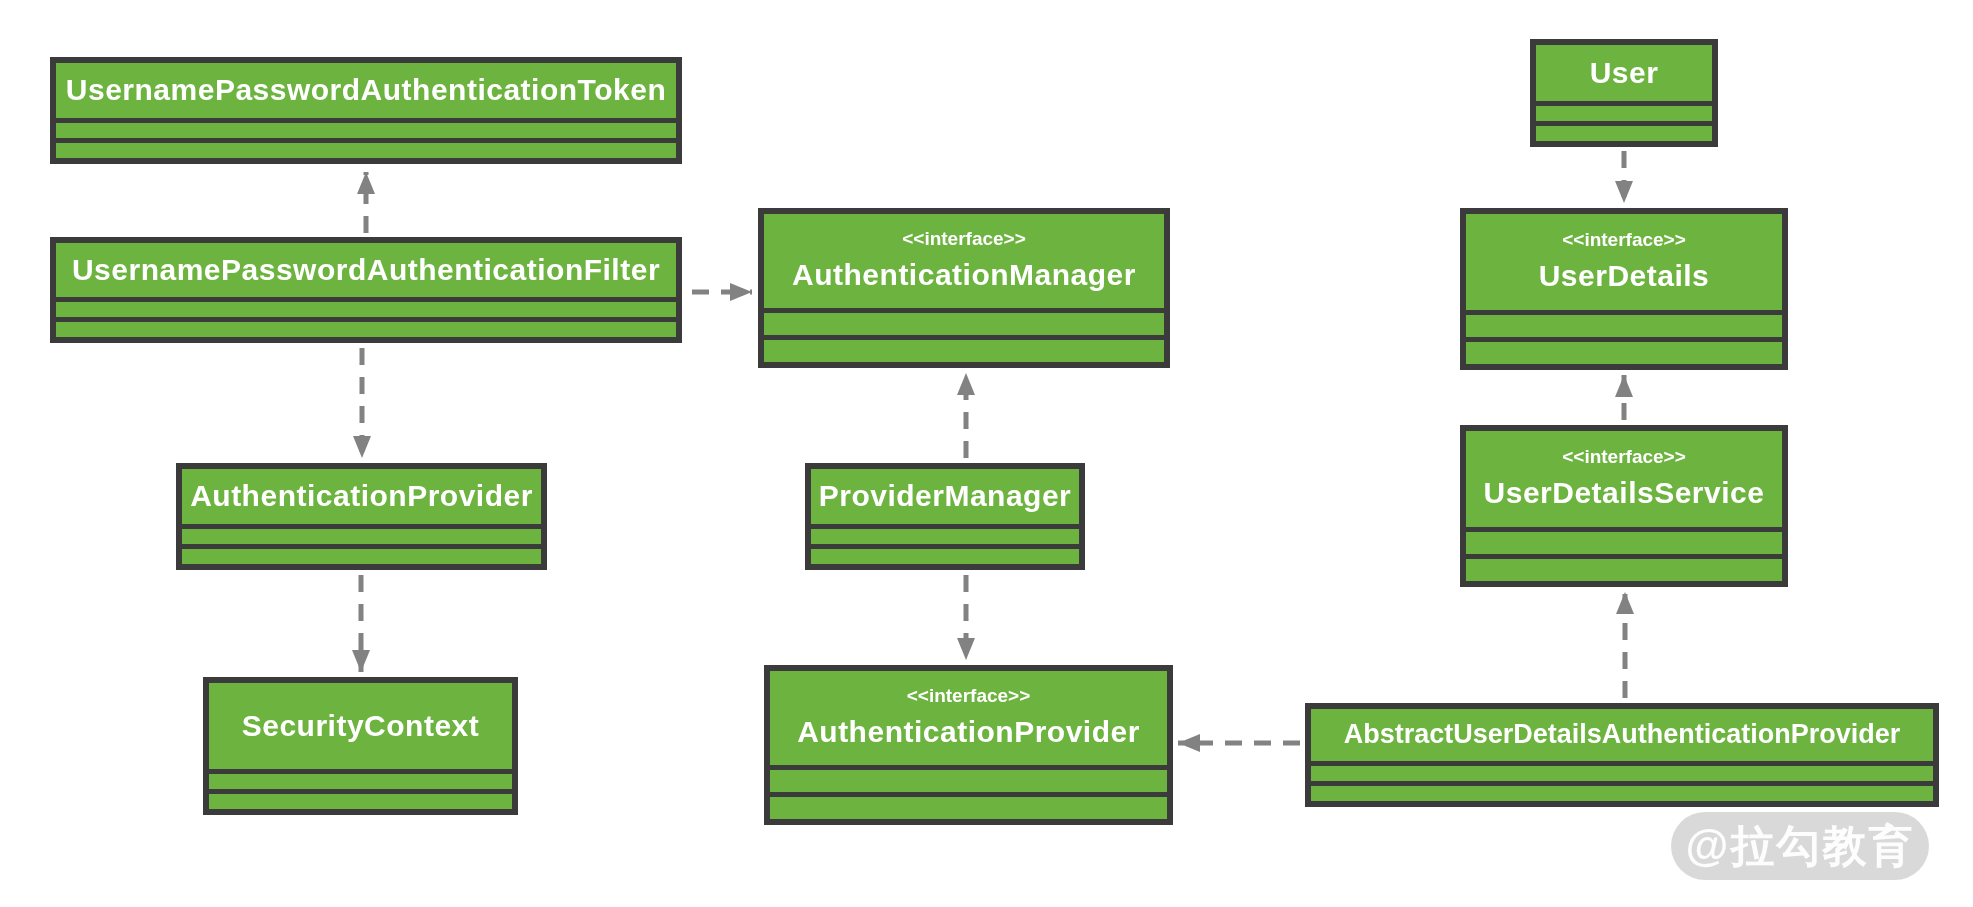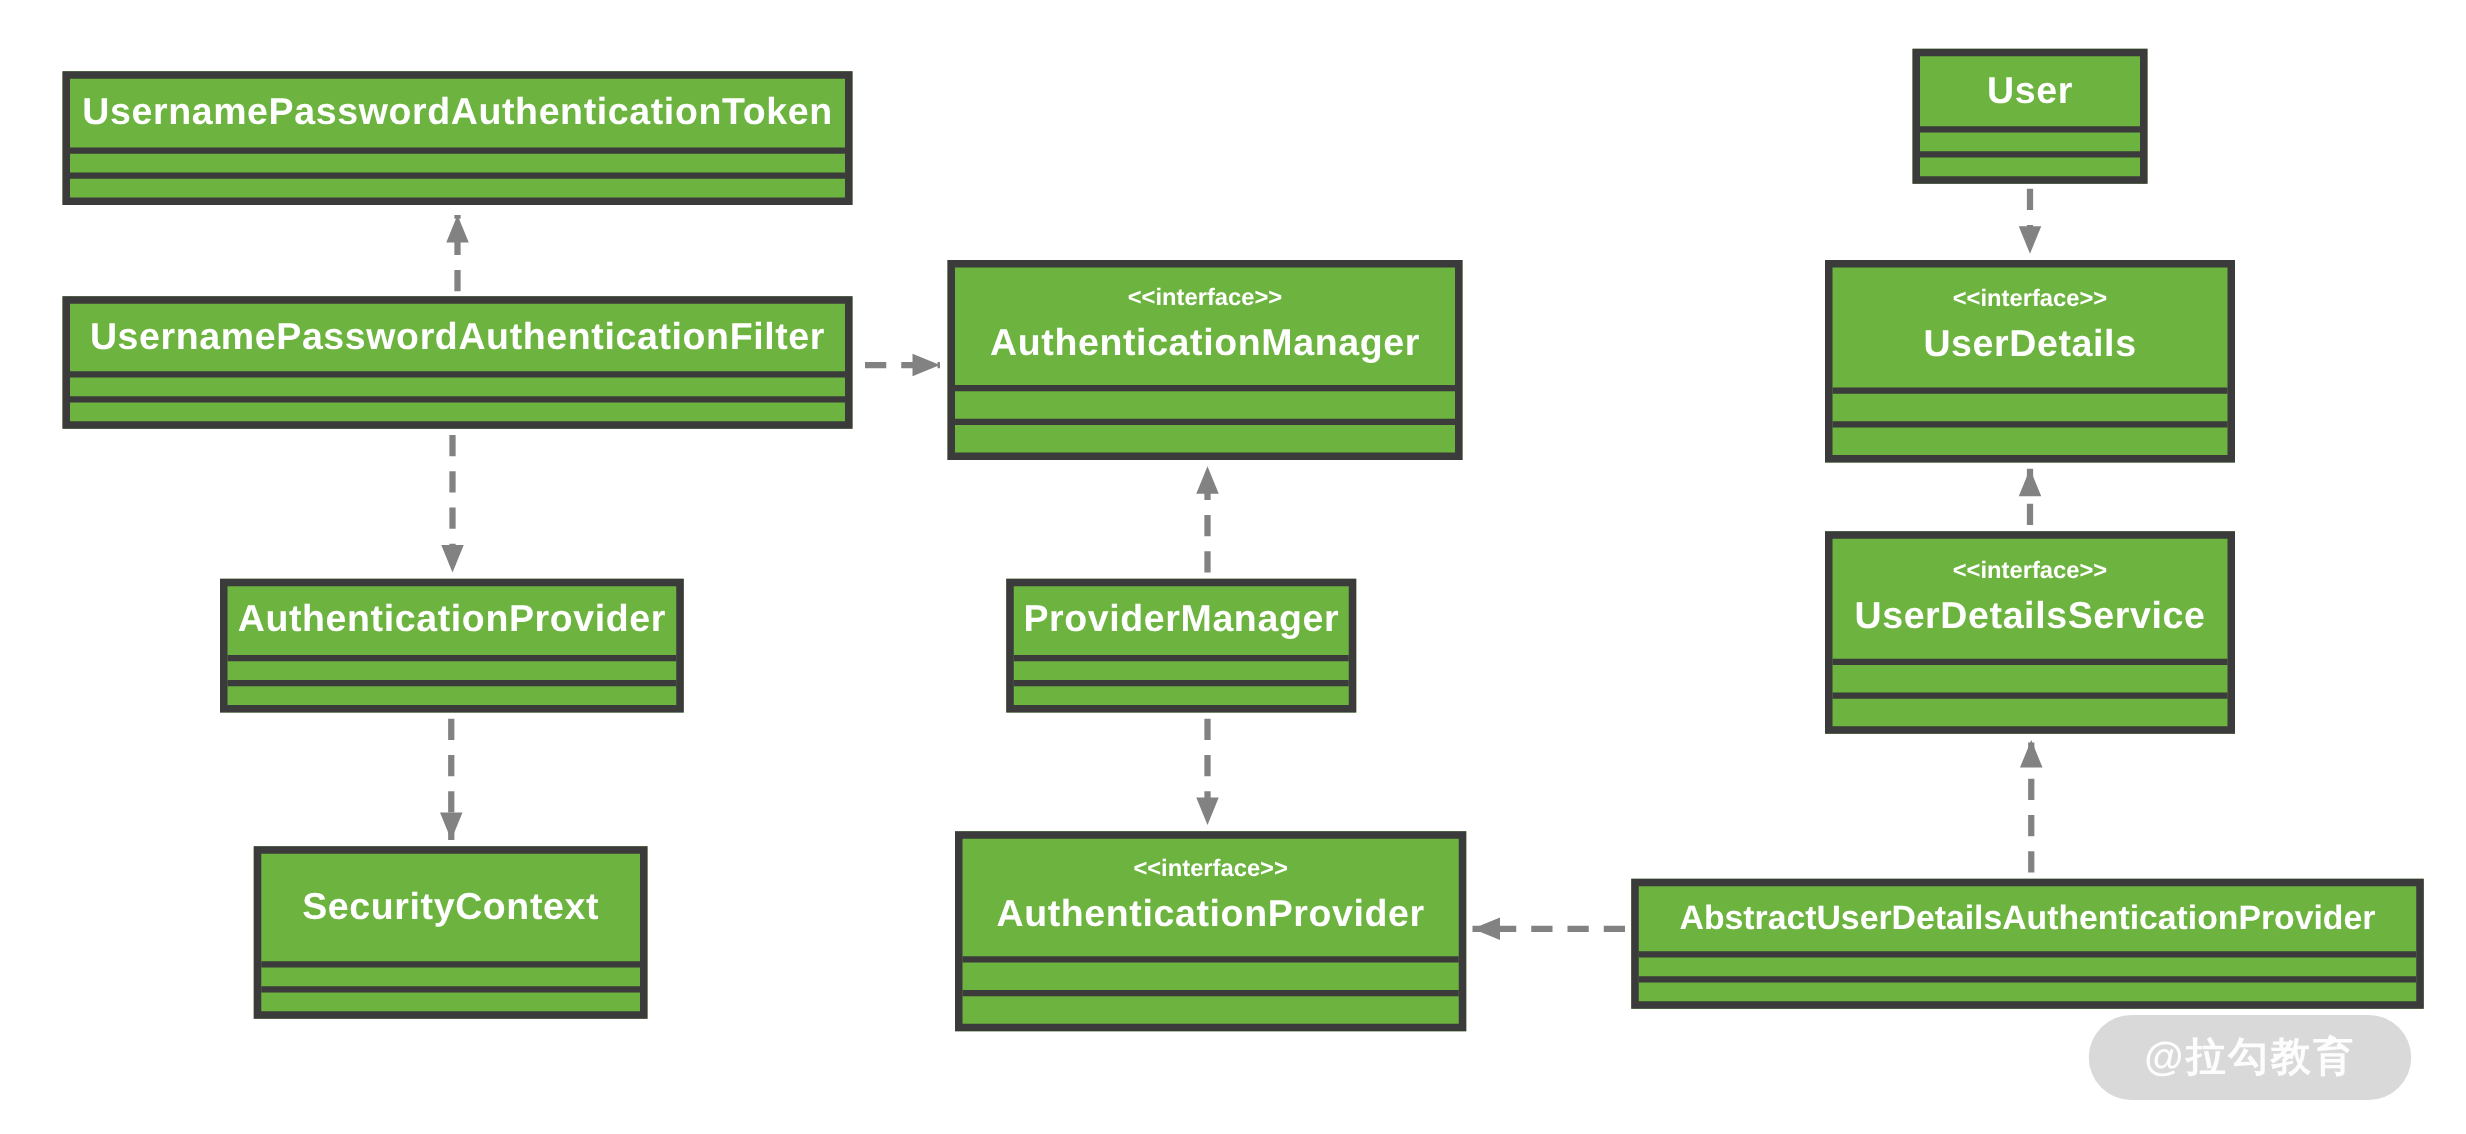--- a/index.html
+++ b/index.html
@@ -22,21 +22,21 @@
   .cls-name  { font-size:30px; line-height:1.15; letter-spacing:0.5px; }
   .long .cls-name { font-size:27px; letter-spacing:0;text-align:right; }
   .uml-comp { border-top:5px solid #3b3b3b; }
   .regular .uml-comp { height:15px; }
   .iface   .uml-comp { height:22px; }
   .arrows { position:absolute; left:0; top:0; }
   .watermark {
     position:absolute; left:1671px; top:812px; width:258px; height:68px;
     background:#d9d9d9; border-radius:34px;
     display:flex; align-items:center; justify-content:center;
-    color:rgba(255,255,255,0.95); font-size:32px; font-weight:bold;
+    color:rgba(255,255,255,0.95); font-size:44px; font-weight:bold;
     letter-spacing:2px;
   }
 </style>
 </head>
 <body>
 
 <div class="canvas">
 
   <svg class="arrows" width="1973" height="907" viewBox="0 0 1973 907">
     <defs>

